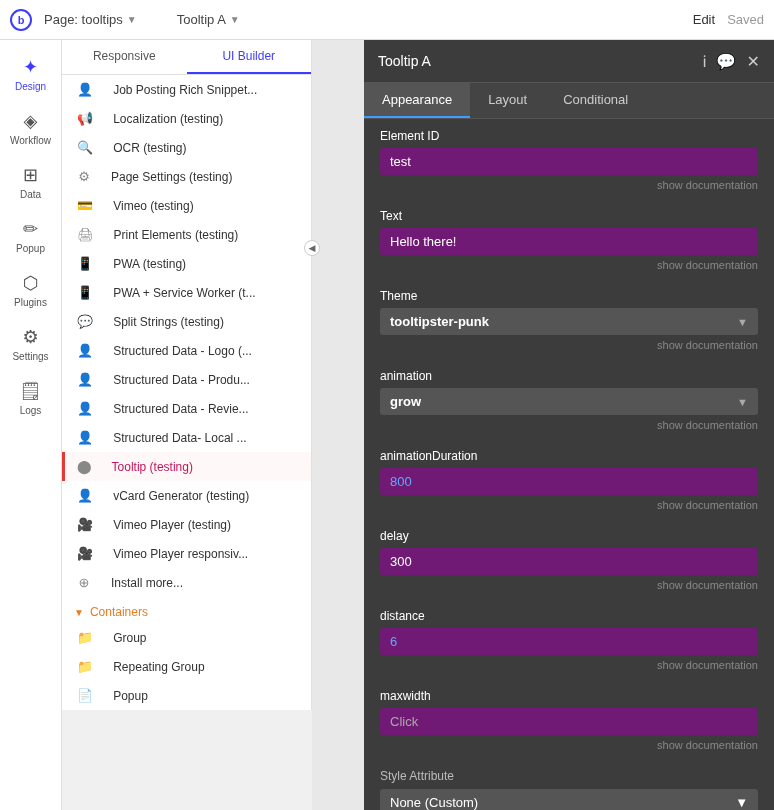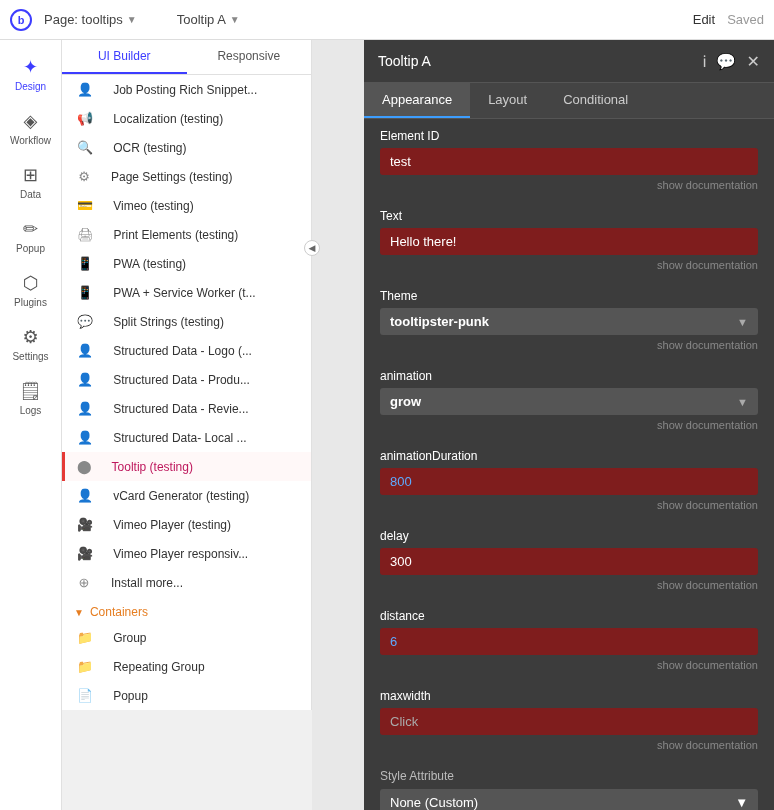--- a/index.html
+++ b/index.html
@@ -98,21 +98,21 @@
     }
 
     .tooltip-panel-body { flex: 1; overflow-y: auto; padding: 0; }
 
     .field-row {
       padding: 10px 16px 2px 16px;
       display: flex; flex-direction: column; gap: 3px;
     }
     .field-label { color: #ffffff; font-size: 12px; margin-bottom: 2px; }
     .field-input {
-      background: #7f1d1d; border: none; border-radius: 3px; color: #fff;
+      background: #701a75; border: none; border-radius: 3px; color: #fff;
       font-size: 13px; padding: 6px 10px; width: 100%;
     }
     .field-input-blue { color: #5daaff; }
     .field-show-doc { color: #888; font-size: 11px; text-align: right; padding: 1px 0 6px 0; }
 
     .field-select {
       display: flex; align-items: center; justify-content: space-between;
       background: #555; border-radius: 3px; padding: 6px 10px; color: #fff;
       font-size: 13px; cursor: pointer; font-weight: bold;
     }
@@ -187,22 +187,22 @@
     </div>
     <div class="icon-sidebar-item">
       <span class="icon-shape">🗒</span>
       <span>Logs</span>
     </div>
   </div>
 
   <div class="plugin-list-wrapper" style="position:relative;">
     <div class="plugin-list">
       <div class="plugin-list-tabs">
+        <div class="plugin-tab">Responsive</div>
         <div class="plugin-tab active">UI Builder</div>
-        <div class="plugin-tab">Responsive</div>
       </div>
       <div class="plugin-list-items">
 
       <div class="plugin-item">
             <span class="pi-icon">👤</span>
             <span class="pi-label">Job Posting Rich Snippet...</span>
           </div>
           <div class="plugin-item">
             <span class="pi-icon">📢</span>
             <span class="pi-label">Localization (testing)</span>

